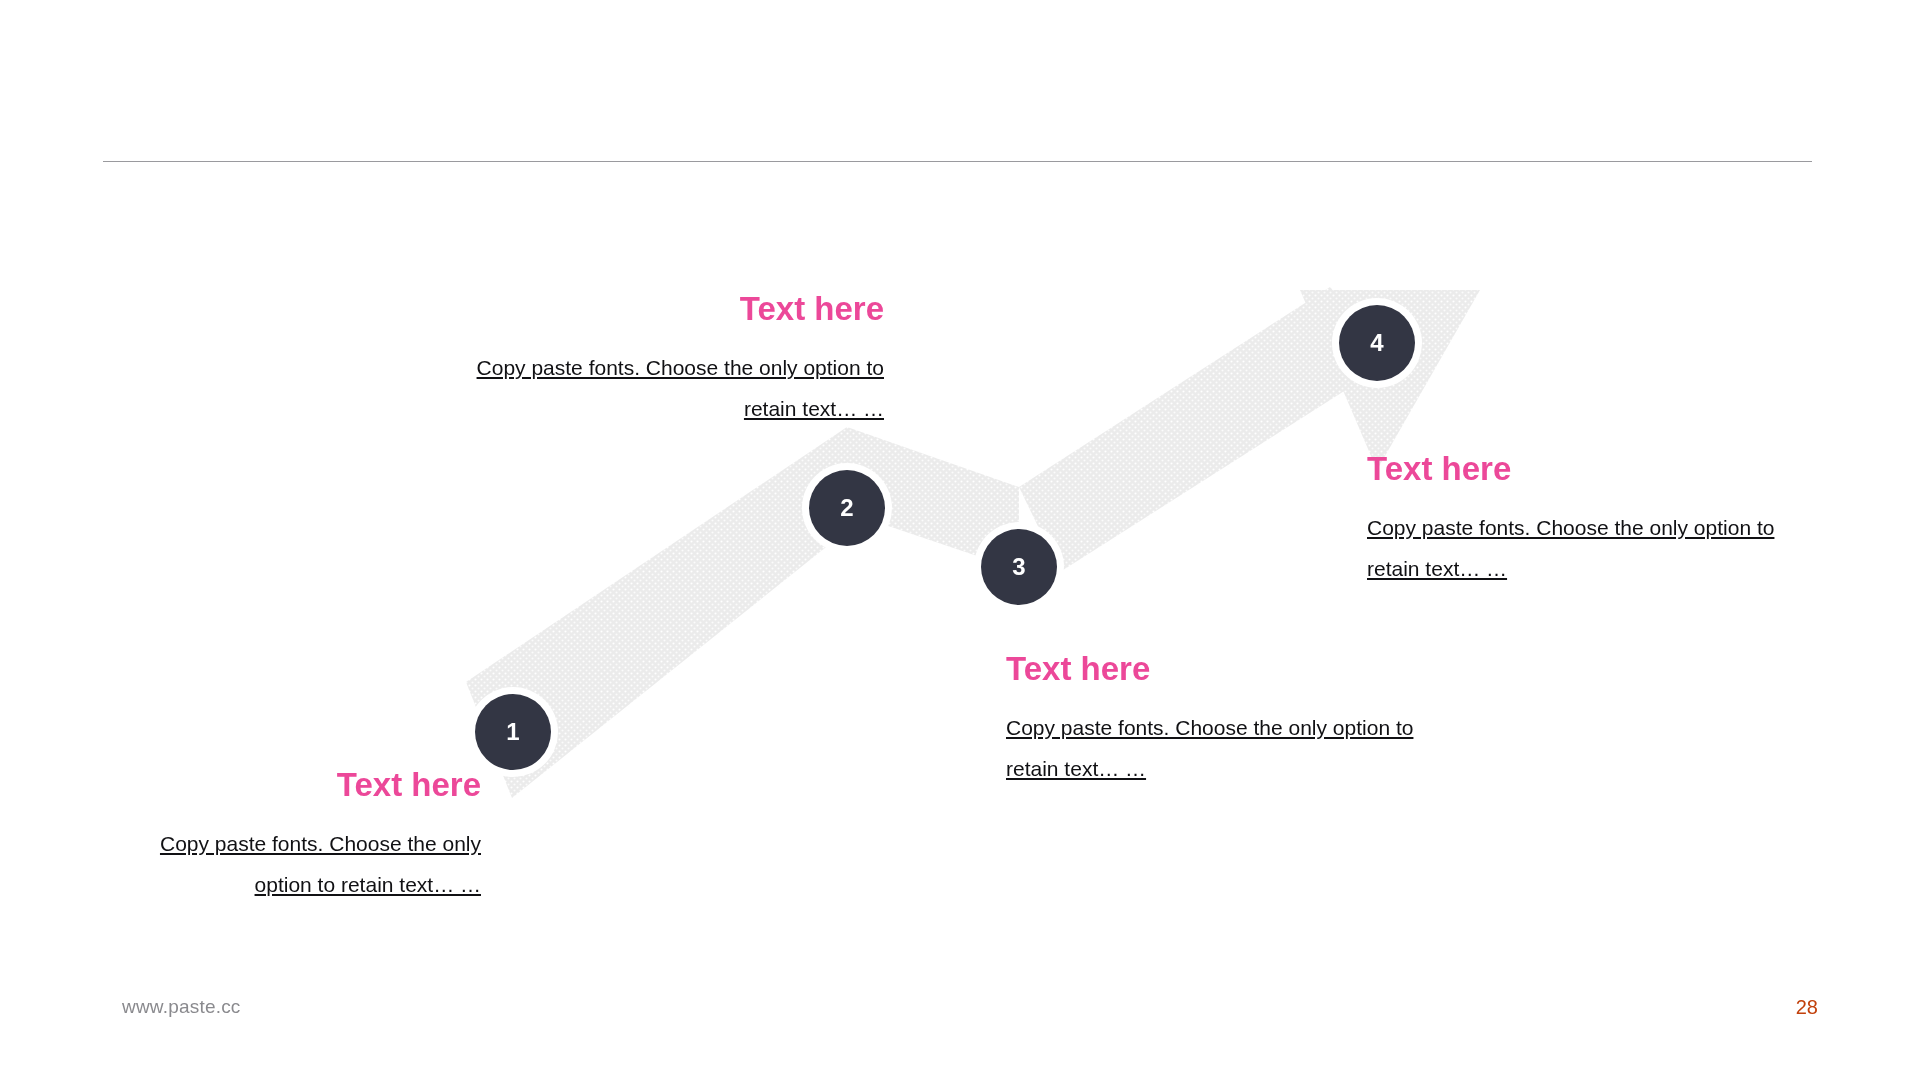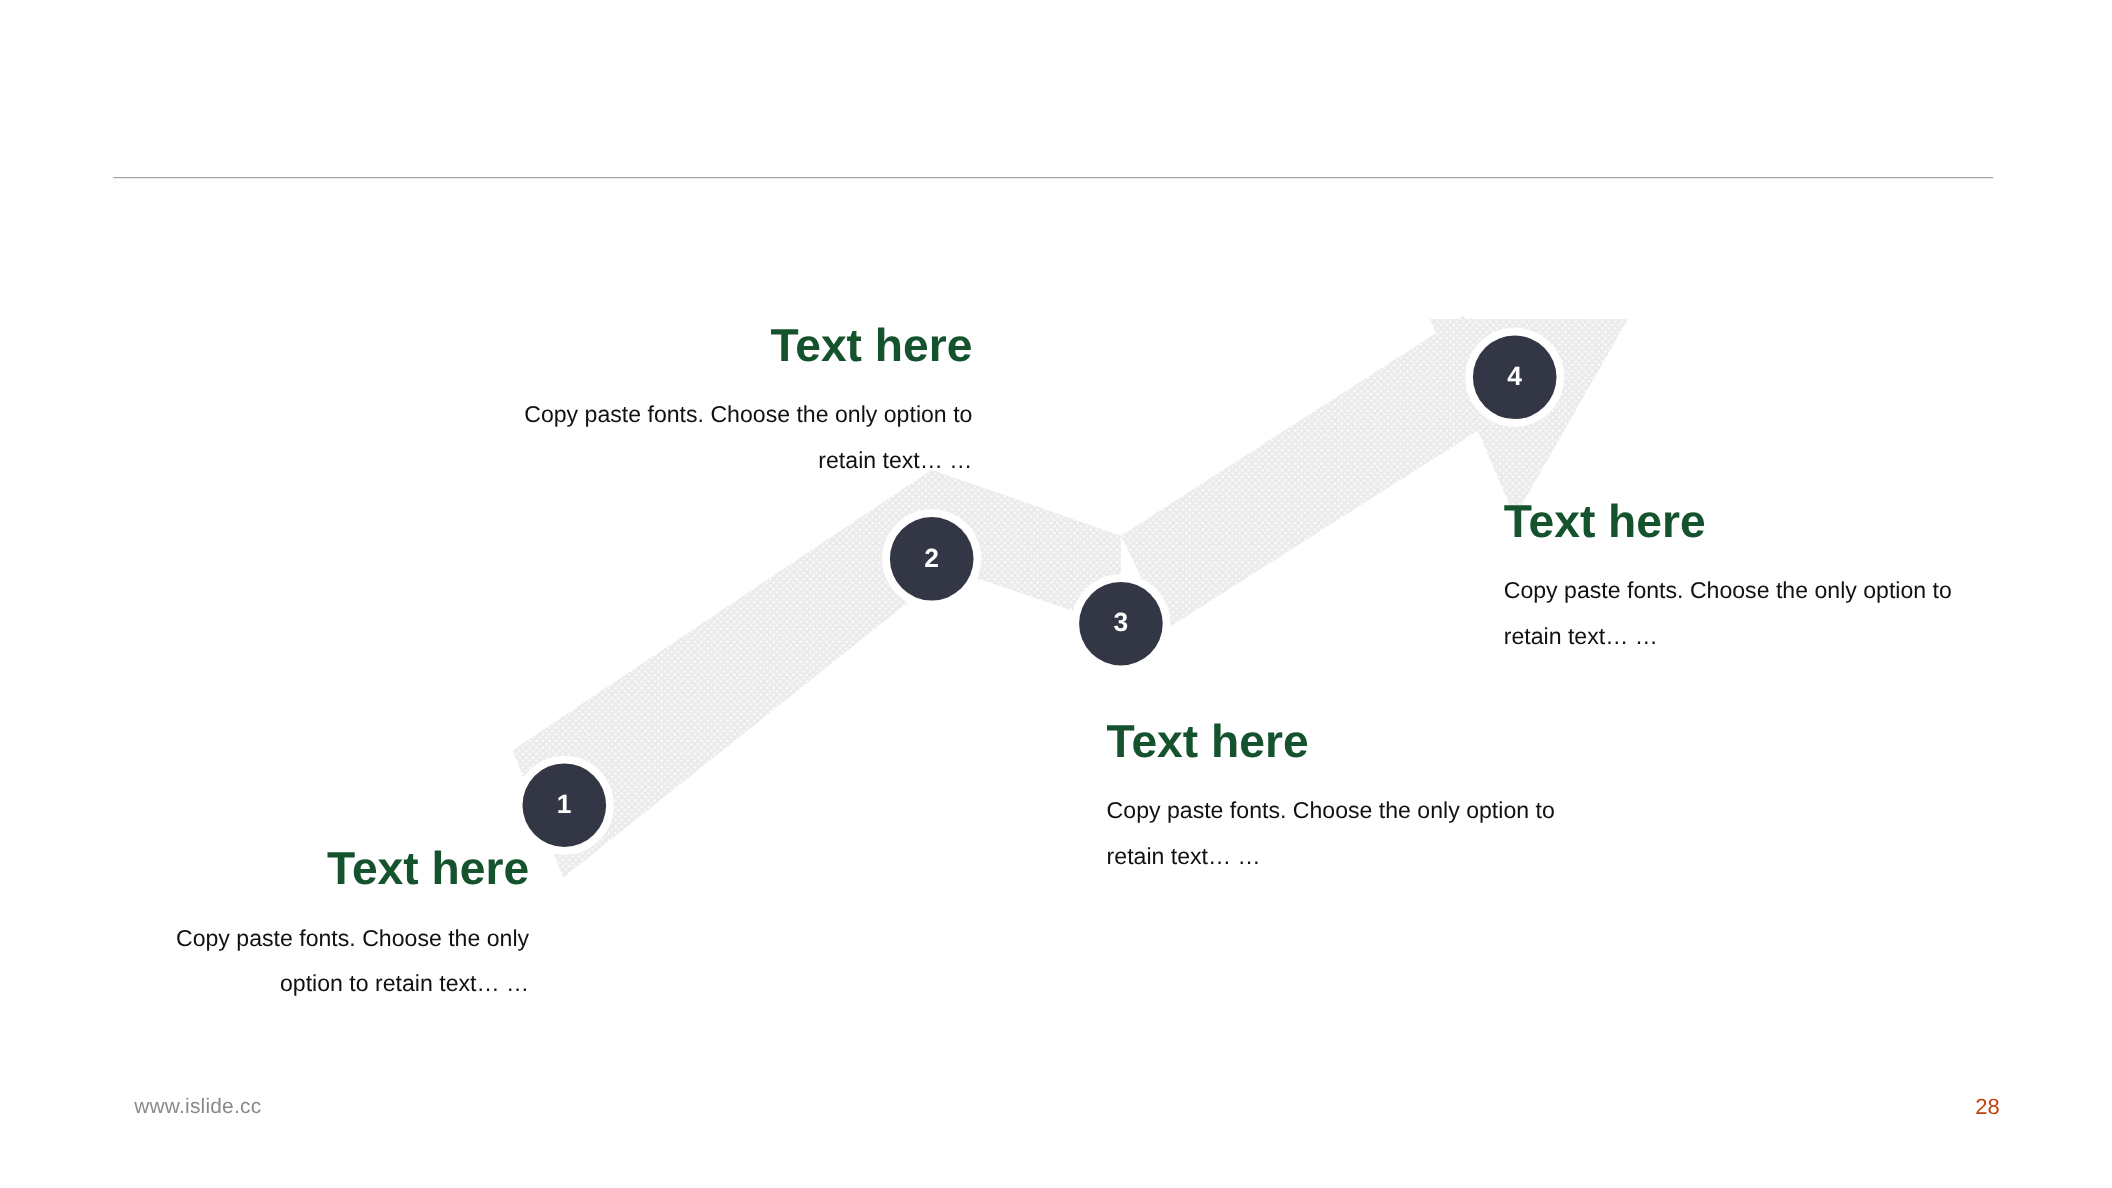--- a/index.html
+++ b/index.html
@@ -69,34 +69,35 @@
   .node-2 { left: 809px; top: 470px; }
   .node-3 { left: 981px; top: 529px; }
   .node-4 { left: 1339px; top: 305px; }
 
   
   .text-block {
     position: absolute;
   }
   .text-block .tb-title {
     font-family: "Liberation Sans", sans-serif;
-    font-size: 42px;
+    font-size: 33px;
     font-weight: bold;
-    color: #14532d;
+    color: #ec4899;
     line-height: 1.15;
     margin: 0;
     white-space: nowrap;
   }
   .text-block .tb-body {
     font-family: "Liberation Sans", sans-serif;
     font-size: 21px;
     font-weight: normal;
     color: #111114;
     line-height: 1.95;
     margin: 0;
+    text-decoration: underline;
   }
 
   .tb-align-right { text-align: right; }
   .tb-align-left  { text-align: left;  }
 
   
   .block-1 { left: 103px; top: 766px; width: 378px; }
   .block-1 .tb-body { margin-top: 20px; }
 
   
@@ -181,16 +182,16 @@
   <div class="text-block block-3 tb-align-left">
     <div class="tb-title">Text here</div>
     <div class="tb-body">Copy paste fonts. Choose the only option to retain text… …</div>
   </div>
 
   <div class="text-block block-4 tb-align-left">
     <div class="tb-title">Text here</div>
     <div class="tb-body">Copy paste fonts. Choose the only option to retain text… …</div>
   </div>
 
-  <div class="footer-url">www.islide.cc</div>
+  <div class="footer-url">www.paste.cc</div>
   <div class="footer-page">28</div>
 
 </div>
 
 </body></html>

